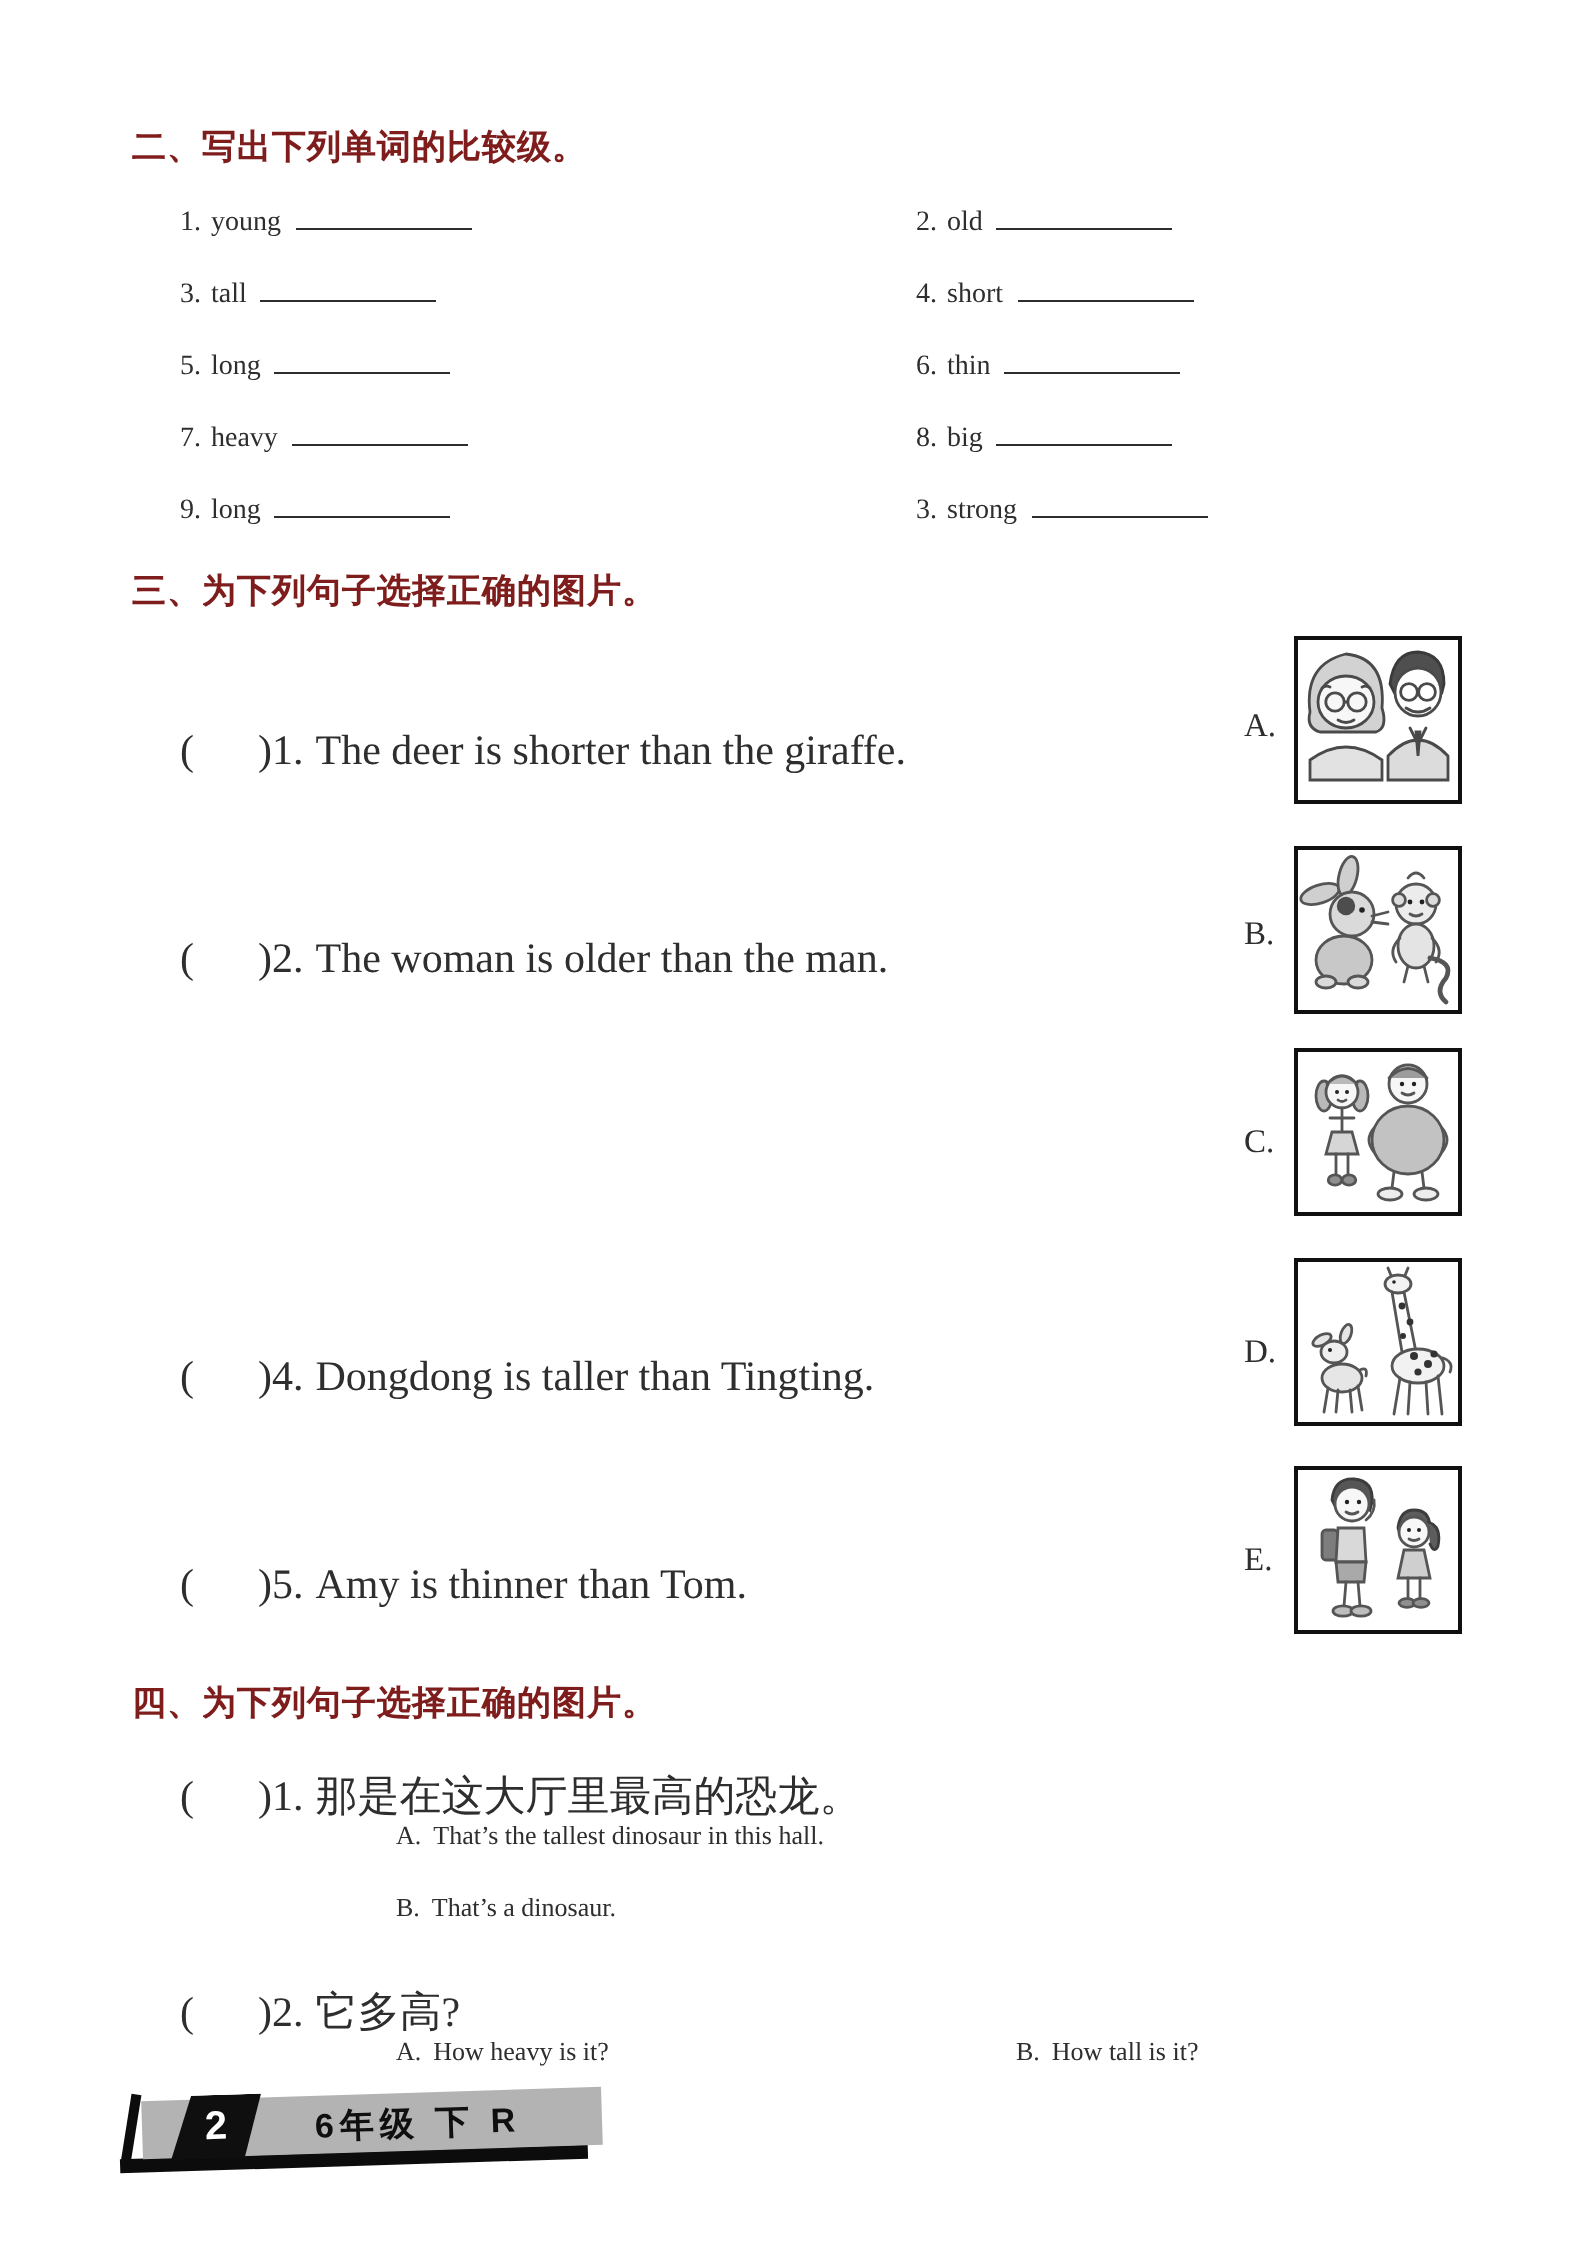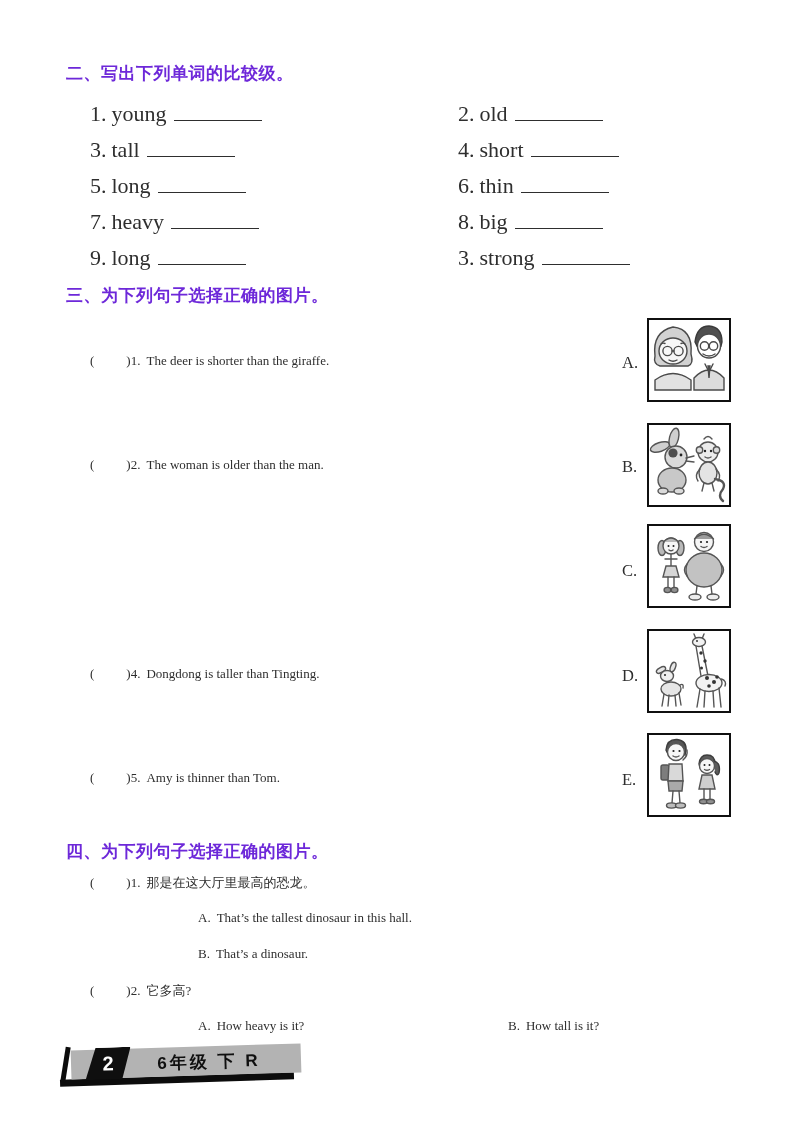--- a/index.html
+++ b/index.html
@@ -3,31 +3,31 @@
 <meta charset="utf-8">
 <style>
   html,body{margin:0;padding:0;background:#ffffff;}
   .page{
     position:relative;width:797px;height:1122px;background:#ffffff;
     font-family:"Liberation Serif",serif;color:#2e2e2e;overflow:hidden;
   }
   .heading{
     position:absolute;left:66px;
     font-family:"Liberation Sans",sans-serif;font-weight:bold;
-    font-size:17px;color:#6d28d9;letter-spacing:0.5px;white-space:nowrap;
-  }
-  
-  .word-item{position:absolute;font-size:22px;white-space:nowrap;}
+    font-size:17px;color:#7f1d1d;letter-spacing:0.5px;white-space:nowrap;
+  }
+  
+  .word-item{position:absolute;font-size:14px;white-space:nowrap;}
   .word-item .num{margin-right:5px;}
   .blank{
     display:inline-block;width:88px;height:13px;margin-left:7px;
     border-bottom:1.5px solid #2e2e2e;vertical-align:baseline;
   }
   
-  .q-row{position:absolute;left:90px;font-size:13px;white-space:nowrap;}
+  .q-row{position:absolute;left:90px;font-size:21px;white-space:nowrap;margin-top:10px;}
   .paren-gap{display:inline-block;width:32px;}
   .qnum{margin-right:6px;}
   .pic-letter{position:absolute;left:622px;font-size:16.5px;}
   .pic-box{
     position:absolute;left:647px;width:80px;height:80px;
     border:2px solid #101010;background:#ffffff;
   }
   .pic-box svg{display:block;width:80px;height:80px;}
   
   .q4-option{position:absolute;font-size:13px;white-space:nowrap;margin-left:30px;}

